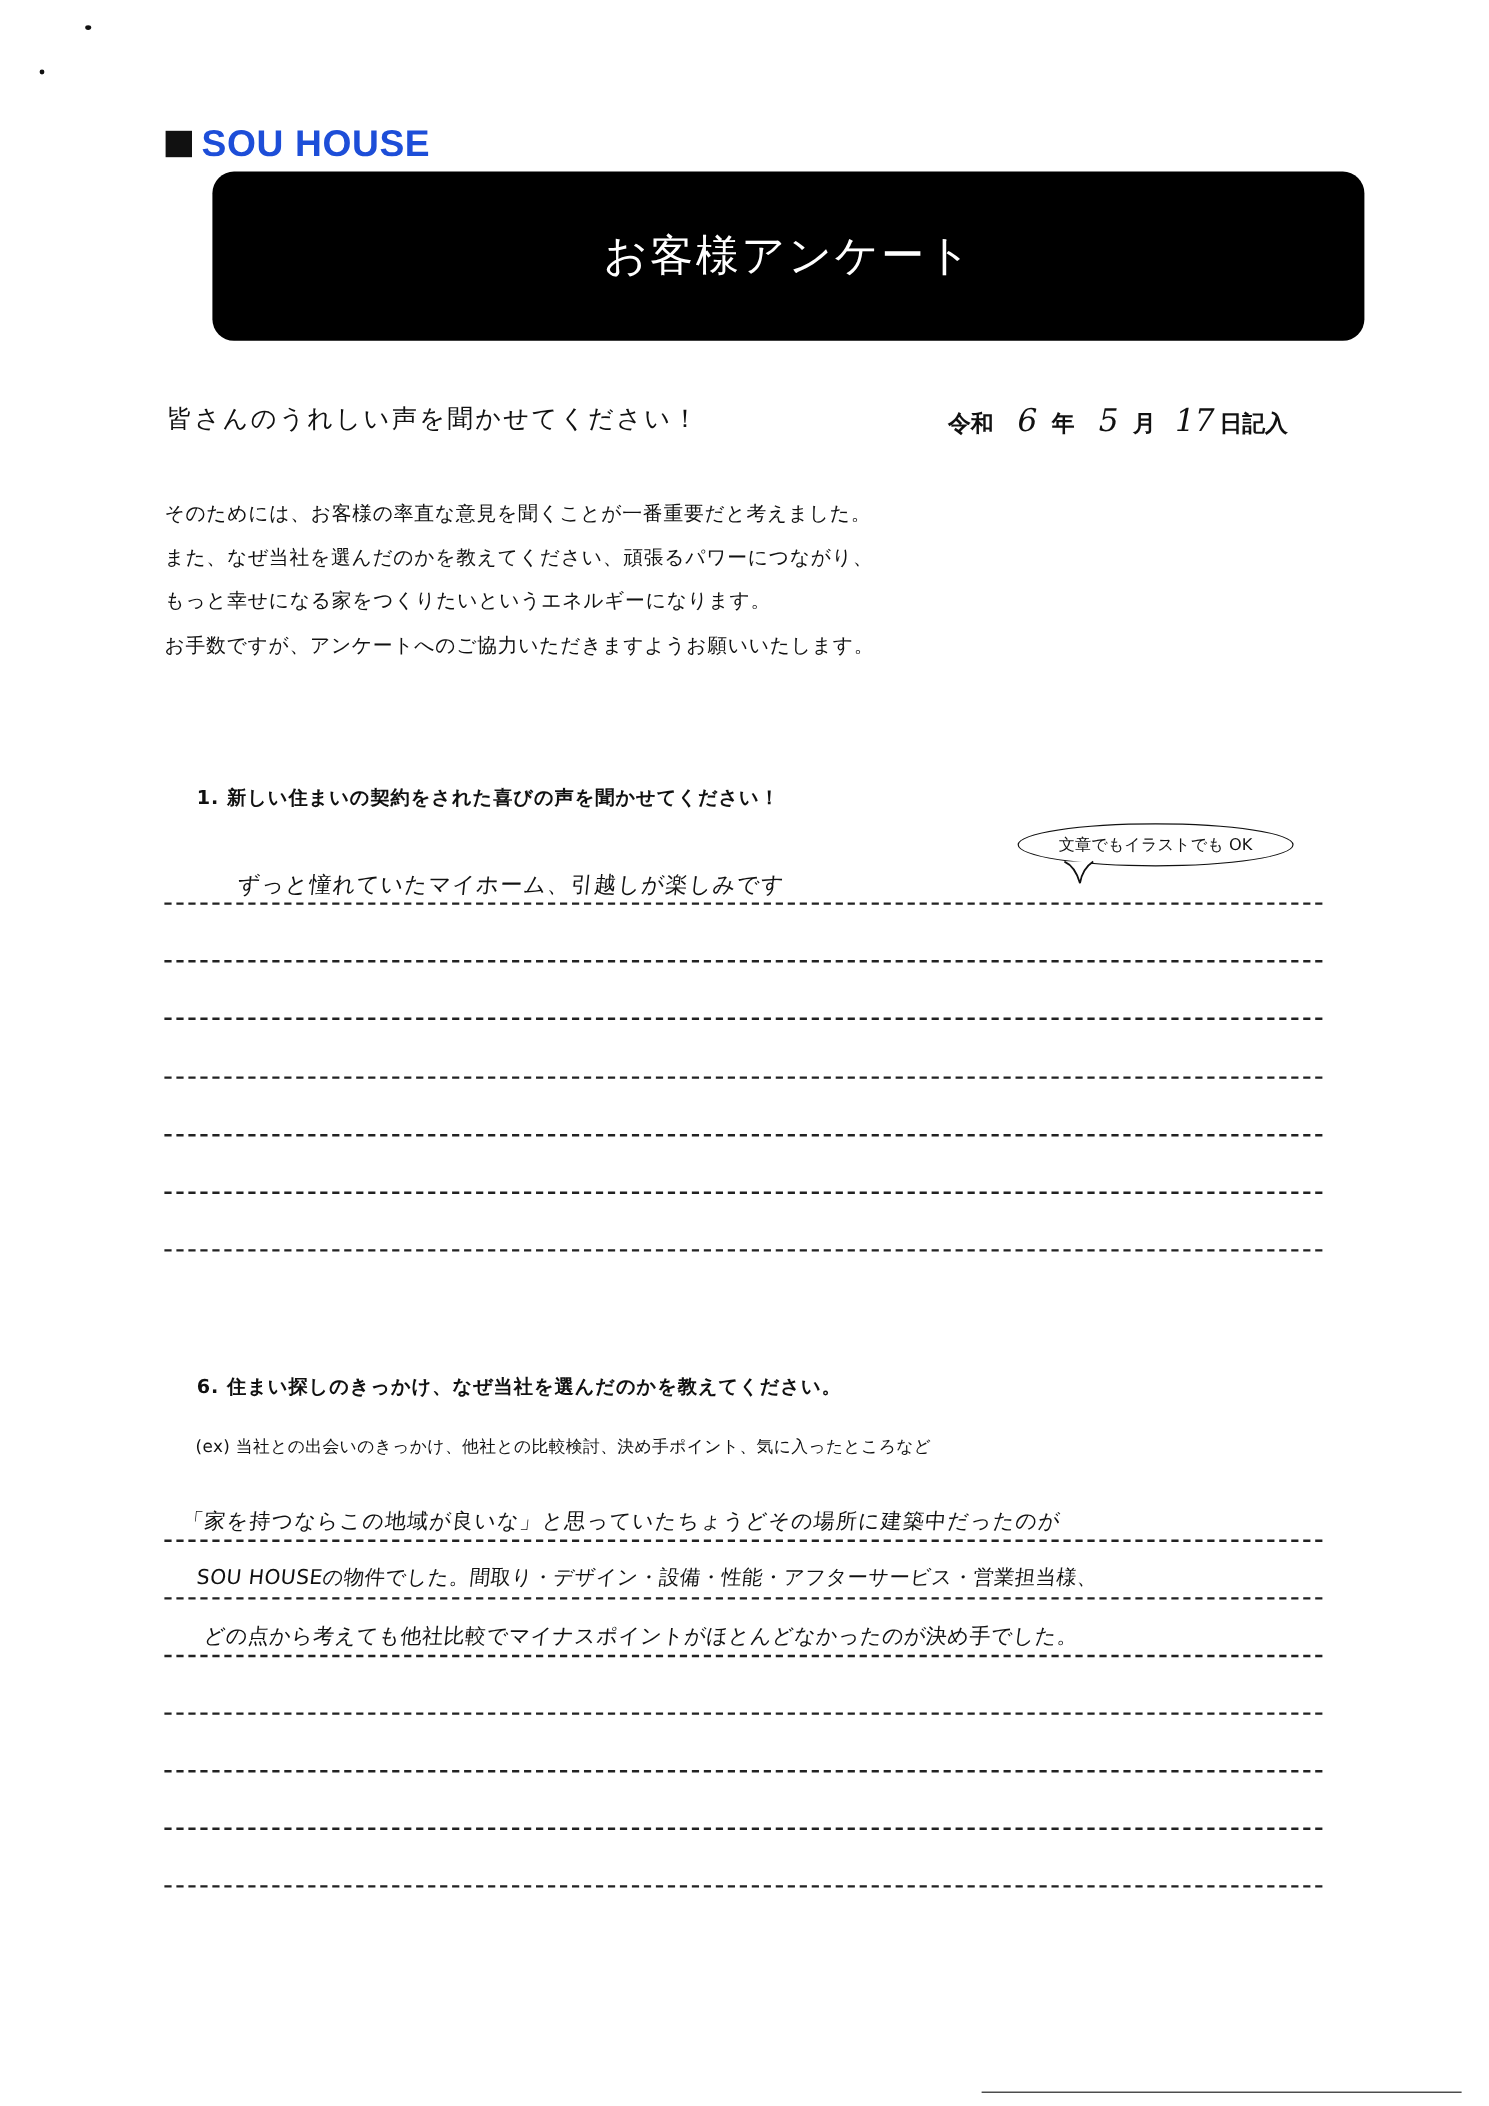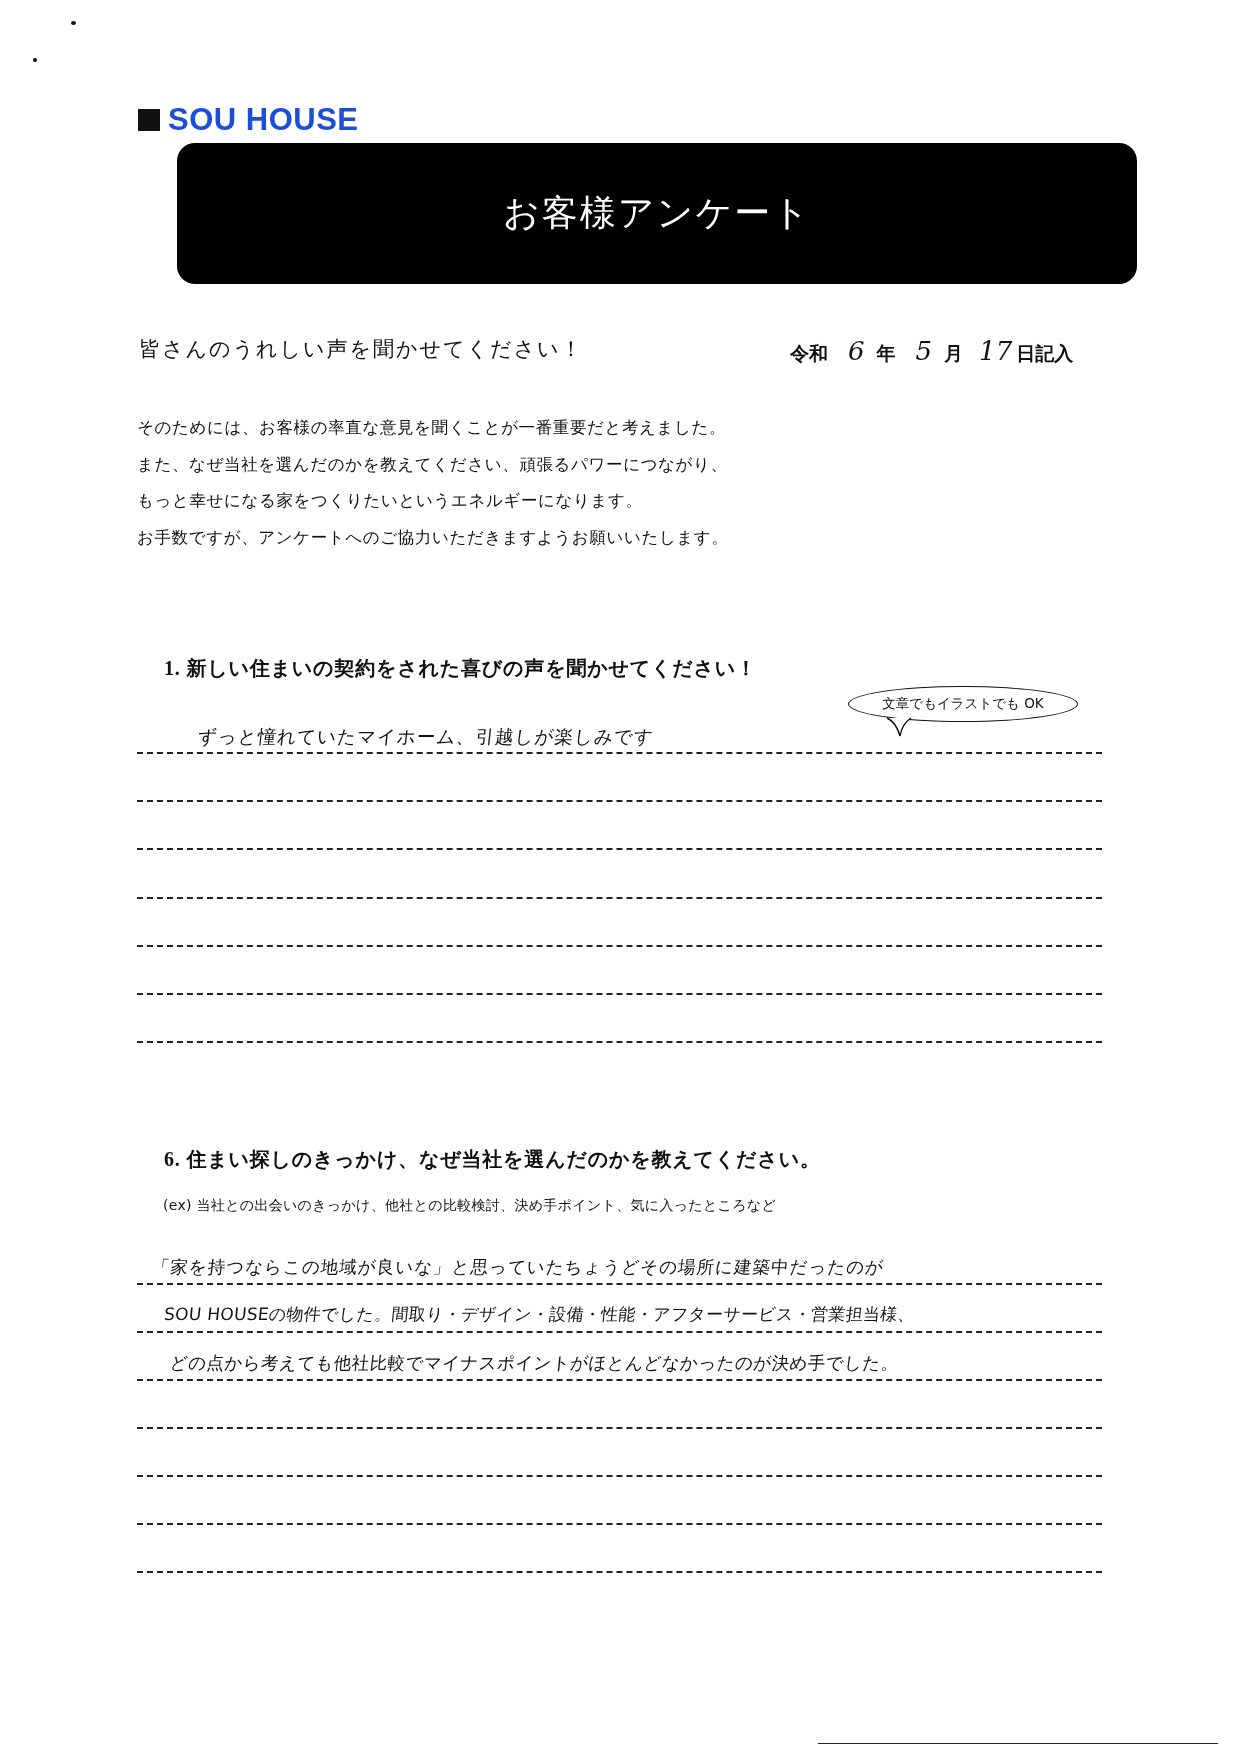--- a/index.html
+++ b/index.html
@@ -31,21 +31,21 @@
     font-size: 19px; font-weight: bold;
   }
   .date .hand {
     font-family: "DejaVu Serif", serif; font-style: italic; font-weight: normal;
     font-size: 26px; margin: 0 12px 0 20px;
   }
   .date .hand.day { margin: 0 4px 0 16px; font-style: italic; }
   .intro { position: absolute; left: 137px; top: 415px; }
   .intro p { margin: 0; height: 36.5px; font-size: 16.5px; letter-spacing: 0.6px; line-height: 26px; }
   .q-title {
-    position: absolute; left: 164px; font-size: 20px; font-weight: bold; letter-spacing: 0.8px; font-family: Liberation Serif, serif;
+    position: absolute; left: 164px; font-size: 16px; font-weight: bold; letter-spacing: 0.8px;
   }
   .q1-title { top: 655px; }
   .q2-title { top: 1146px; }
   .q2-example { position: absolute; left: 163px; top: 1197px; font-size: 14px; letter-spacing: 0.3px; }
   .bubble {
     position: absolute; left: 848px; top: 686px; width: 228px; height: 34px;
     border: 1.5px solid #111; border-radius: 50%;
     display: flex; align-items: center; justify-content: center;
     font-size: 13.5px; background: #fff;
   }

